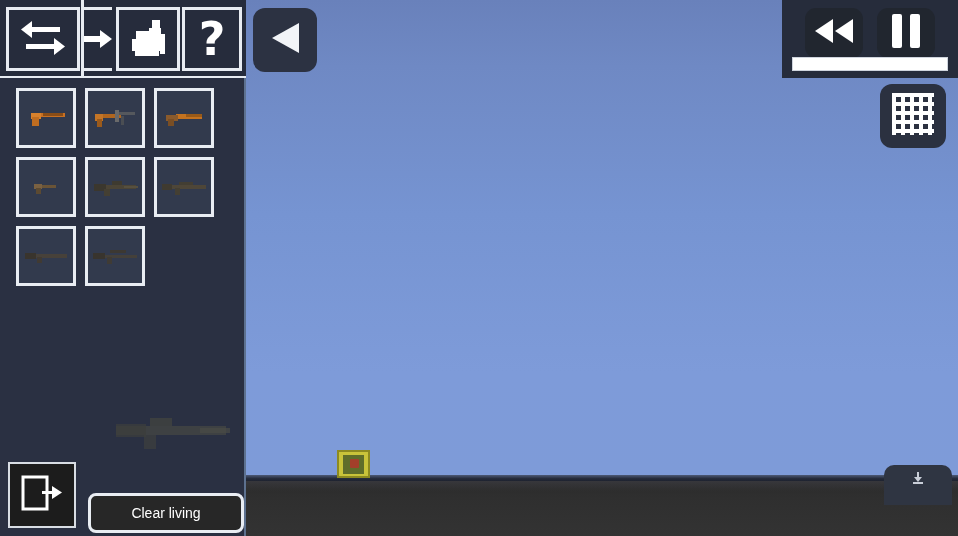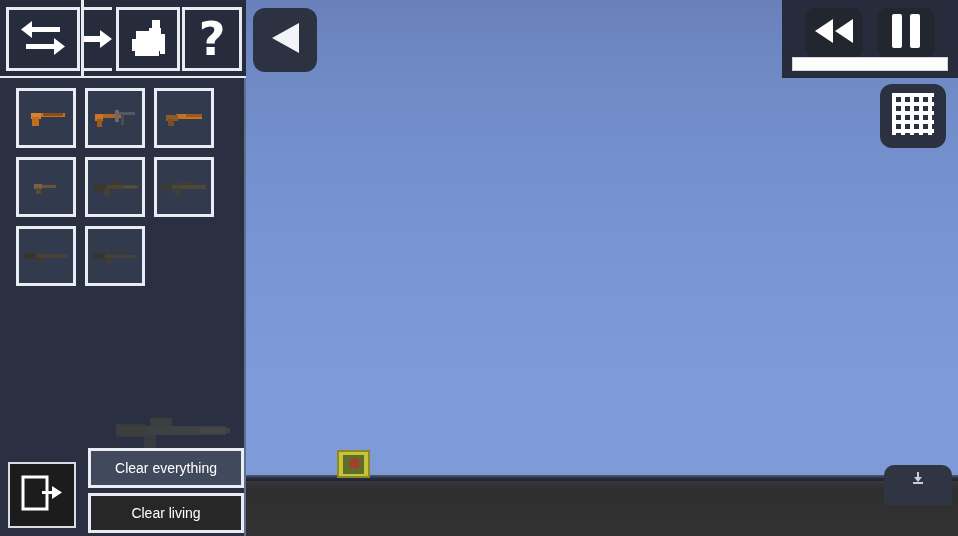--- a/index.html
+++ b/index.html
@@ -62,21 +62,21 @@
   
   #exit-btn { position:absolute; left:8px; top:462px; width:68px; height:66px;
               background:#1c1c1c; border:2px solid #d8dde4;
               display:flex; align-items:center; justify-content:center; }
 
   
   .clear-btn { position:absolute; left:88px; width:156px; height:40px;
                border:3px solid #e9edf3; color:#fff; font-size:14px;
                display:flex; align-items:center; justify-content:center; }
   #clear-everything { top:448px; background:#414a5c; }
-  #clear-living     { top:493px; background:#272727; }
+  #clear-living     { top:493px; background:#272727;border-radius:8px; }
 
   
   #back-btn { position:absolute; left:253px; top:8px; width:64px; height:64px;
               border-radius:12px; background:#2c3242;
               display:flex; align-items:center; justify-content:center; }
 
   
   #playback { position:absolute; left:782px; top:0; width:176px; height:78px;
               background:#262c3b; }
   .pb-btn { position:absolute; top:8px; width:58px; height:50px;
@@ -328,22 +328,19 @@
             <rect x="3" y="4" width="24" height="32"></rect>
           </g>
           <g fill="#fff">
             <rect x="22" y="18" width="14" height="3"></rect>
             <polygon points="32,13 32,26 42,19.5"></polygon>
           </g>
         </svg>
       </span>
     </div>
 
-    <div id="clear-everything" class="clear-btn">
-      <span>Clear everything</span>
-    </div>
     <div id="clear-living" class="clear-btn">
       <span>Clear living</span>
     </div>
 
   </div>
 
 </div>
 
 </body></html>

